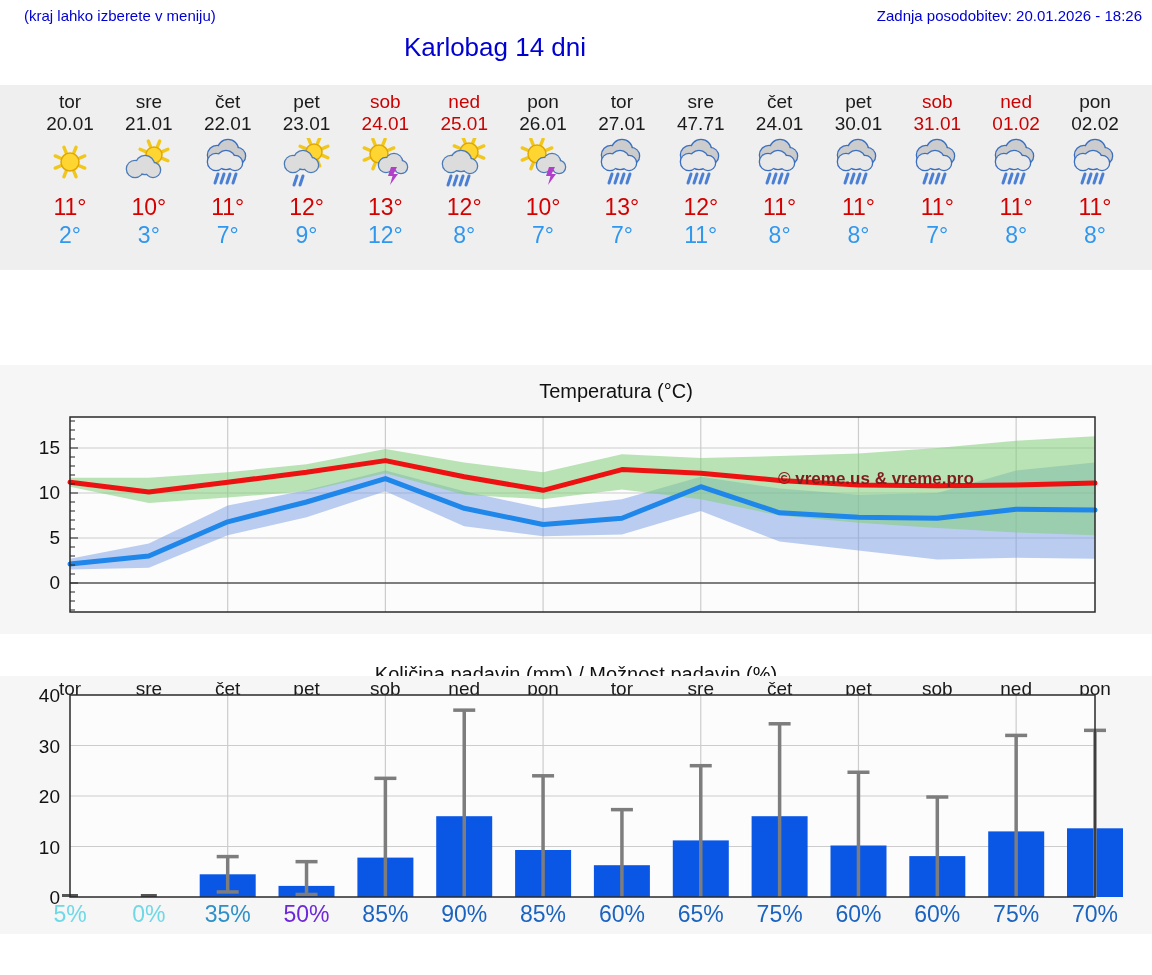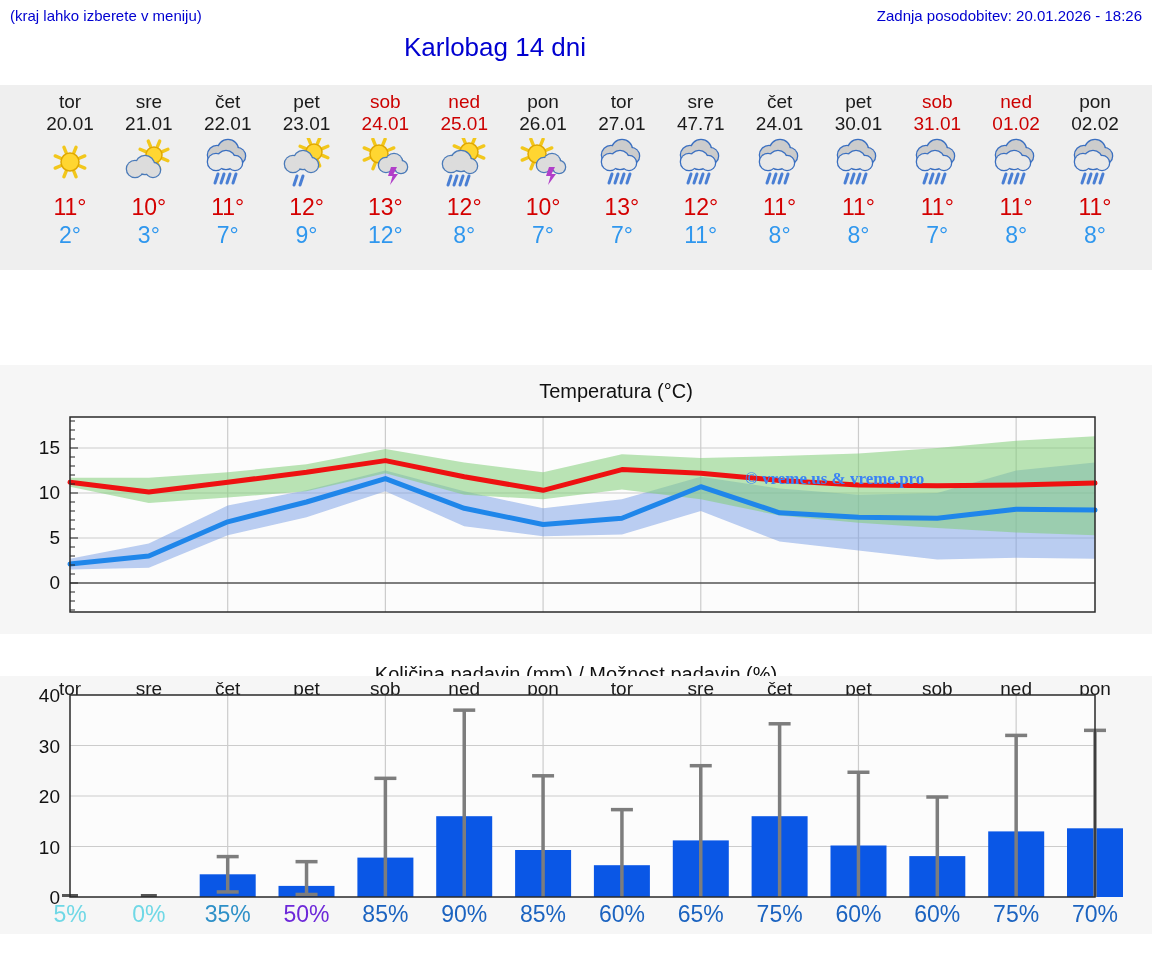--- a/index.html
+++ b/index.html
@@ -1,41 +1,41 @@
 <!DOCTYPE html>
 <html><head>
 <meta charset="utf-8">
 <style>
   html,body{margin:0;padding:0;}
   body{
     width:1152px;height:975px;position:relative;background:#ffffff;
     font-family:"Liberation Sans","DejaVu Sans",sans-serif;color:#1a1a1a;overflow:hidden;
   }
   .hdr-note{position:absolute;top:7px;font-size:15px;color:#0000d0;}
-  #hdr-left{left:10px;}
+  #hdr-left{left:24px;}
   #hdr-right{right:10px;}
   #page-title{position:absolute;top:32px;left:0;width:990px;text-align:center;
     font-size:26px;color:#0000d0;}
   #forecast-strip{position:absolute;left:0;top:85px;width:1152px;height:185px;background:#efefef;}
   .fc-col{position:absolute;top:0;width:86px;text-align:center;}
   .fc-day,.fc-date{font-size:19px;line-height:22px;color:#1a1a1a;}
   .fc-col.weekend .fc-day,.fc-col.weekend .fc-date{color:#cc0000;}
   .fc-day{margin-top:6px;}
   .fc-icon{margin-top:3px;height:52px;}
   .fc-icon svg{display:inline-block;}
   .fc-tmax{font-size:23px;line-height:27px;margin-top:4px;color:#d40000;}
   .fc-tmin{font-size:23px;line-height:28px;color:#2f97ee;}
   .section{position:absolute;left:0;width:1152px;background:#f6f6f6;}
   #temp-section{top:365px;height:269px;}
   #precip-section{top:676px;height:258px;}
   .chart-title{position:absolute;left:0;width:1152px;text-align:center;font-size:20px;color:#111;}
   #temp-title{top:380px;padding-left:40px;}
   #precip-title{top:663px;}
   #temp-chart,#precip-chart{position:absolute;left:0;top:0;}
-  #watermark{position:absolute;left:745px;top:469px;font-size:17px;font-weight:600;color:#3b82f6;font-family:Liberation Serif, serif;}
+  #watermark{position:absolute;left:778px;top:469px;font-size:17px;font-weight:600;color:#7f1d1d;}
   .axis-day-label{position:absolute;top:2px;font-size:19px;color:#1a1a1a;transform:translateX(-50%);}
   .pct-label{position:absolute;top:225px;font-size:23px;transform:translateX(-50%);}
 </style>
 </head>
 <body>
 
 <div id="hdr-left" class="hdr-note">(kraj lahko izberete v meniju)</div>
 <div id="page-title">Karlobag 14 dni</div>
 <div id="hdr-right" class="hdr-note">Zadnja posodobitev: 20.01.2026 - 18:26</div>
 

